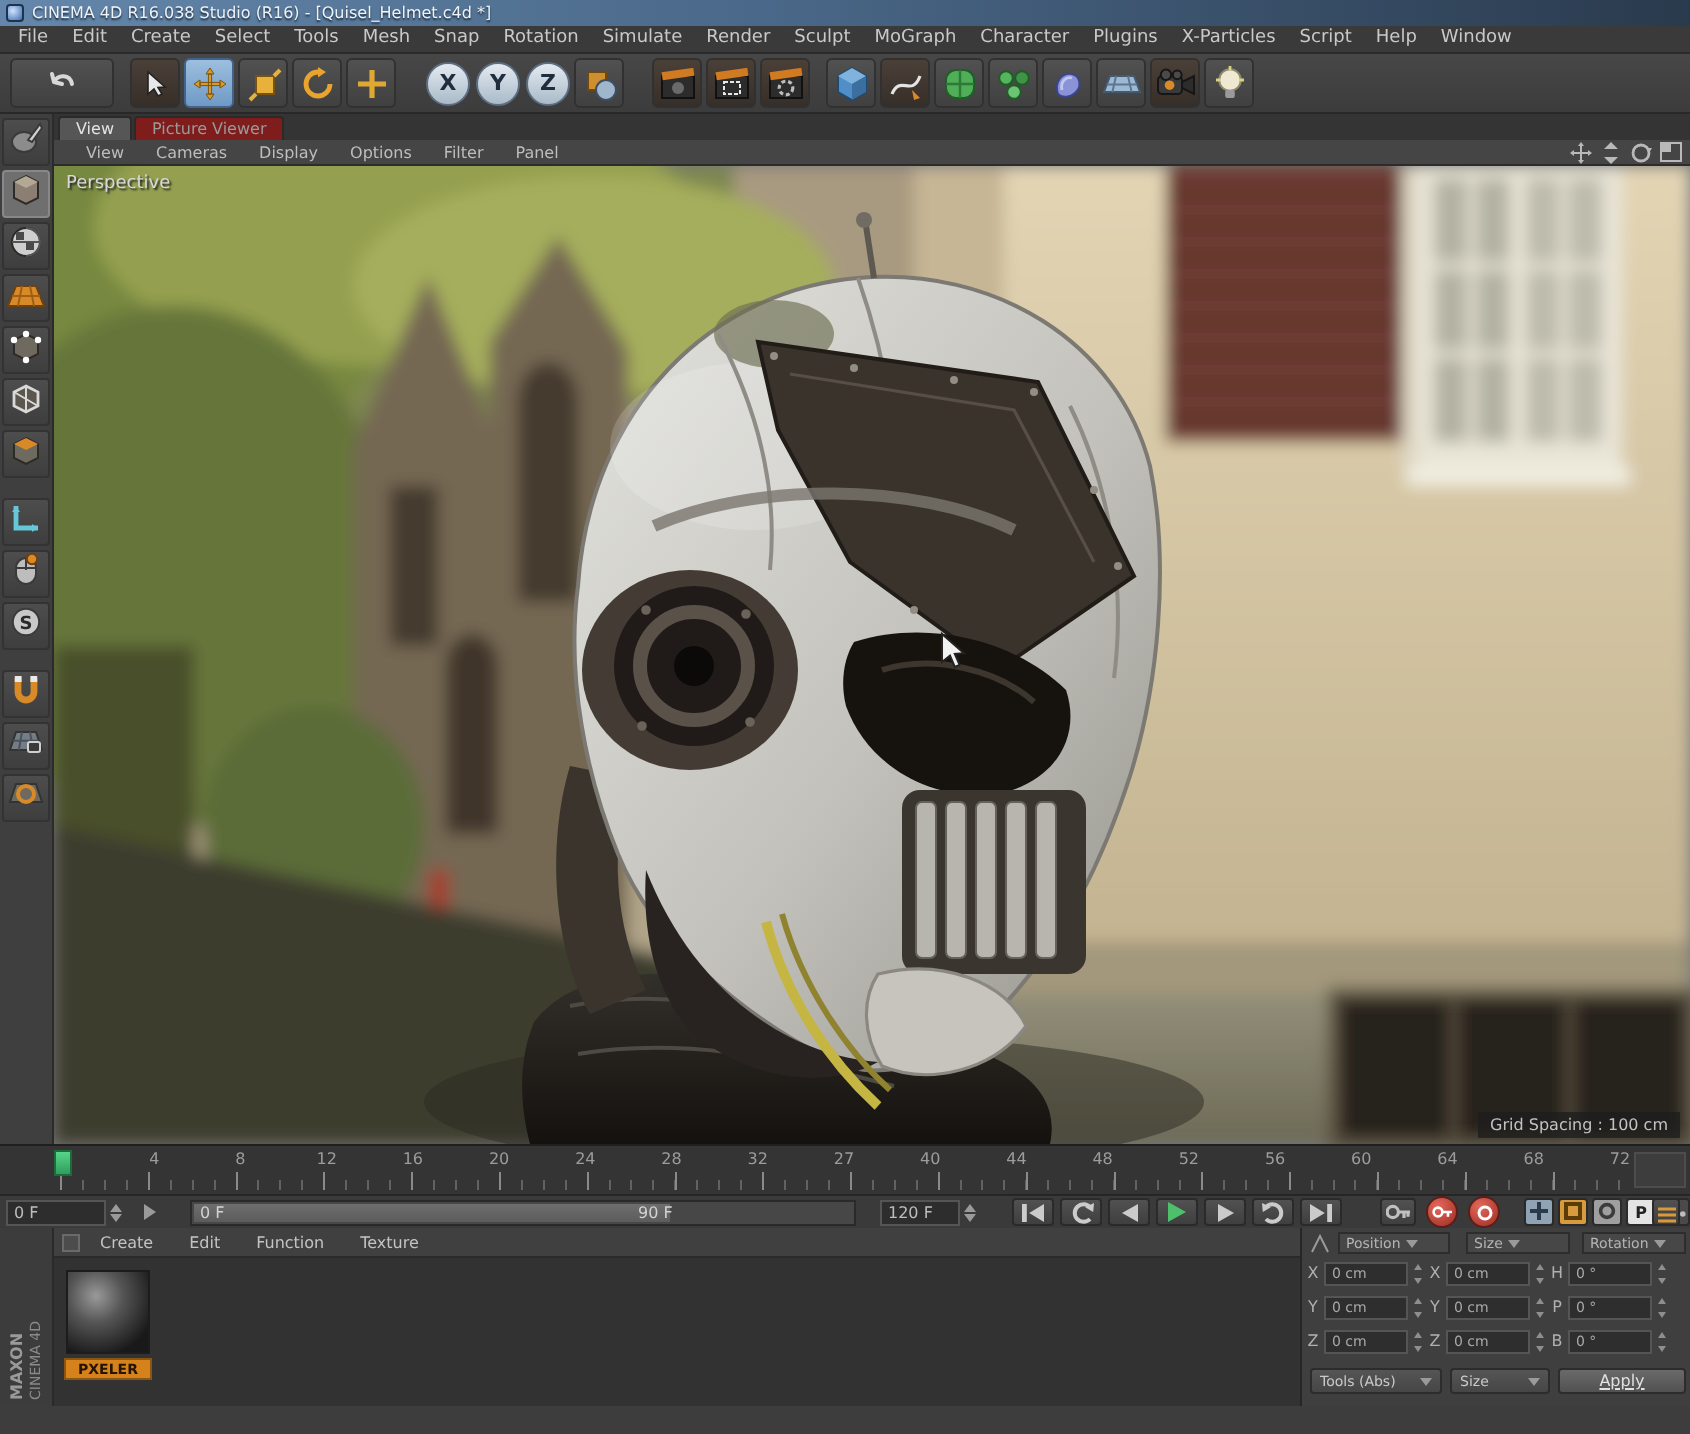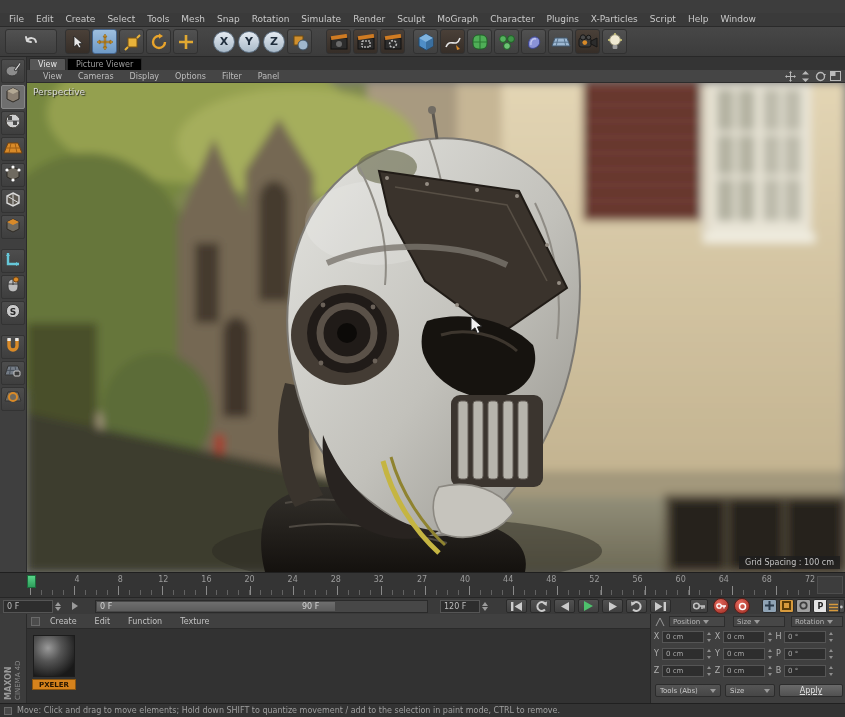--- a/index.html
+++ b/index.html
@@ -40,21 +40,21 @@
     background:#3f3f3f; border-right:1px solid #2b2b2b; }
   .dock-btn { width:24px; height:24px; margin:2px auto 0 auto; border:1px solid #333;
     border-radius:2px; background:linear-gradient(#4d4d4d,#3e3e3e);
     display:flex; align-items:center; justify-content:center; }
   .dock-btn.active { background:#6f6f6f; border-color:#888; }
   .dock-gap { height:8px; }
   
   .vp-tabs { position:absolute; left:27px; top:57px; width:818px; height:13px;
     background:#343434; display:flex; align-items:flex-end; padding-left:2px; }
   .vp-tab { font-size:8px; padding:1px 8px 1px 8px; margin-right:1px; border:1px solid #2a2a2a; border-bottom:none;
-    background:#000000; color:#9a9a9a; border-radius:2px 2px 0 0; }
+    background:#7f1d1d; color:#9a9a9a; border-radius:2px 2px 0 0; }
   .vp-tab.active { background:#565656; color:#e4e4e4; }
   .vp-menubar { position:absolute; left:27px; top:70px; width:818px; height:13px;
     background:#454545; border-bottom:1px solid #2c2c2c; display:flex; align-items:center; padding-left:8px; }
   .vp-menu-item { font-size:8px; color:#bdbdbd; padding:0 8px; }
   .vp-nav { margin-left:auto; display:flex; gap:3px; padding-right:4px; }
   .vp-nav .nicon { width:12px; height:11px; display:flex; align-items:center; justify-content:center; }
   
   .canvas { position:absolute; left:27px; top:83px; width:818px; height:489px; background:#777; }
   .canvas svg.scene { position:absolute; left:0; top:0; }
   .cam-label { position:absolute; left:6px; top:4px; font-size:9px; color:#d8d8d8;
@@ -134,20 +134,24 @@
   .statusbar { position:absolute; left:0; top:703px; width:845px; height:14px; background:#333;
     border-top:1px solid #202020; display:flex; align-items:center; gap:5px; padding-left:4px; }
   .status-icon { width:8px; height:8px; border:1px solid #6a6a6a; background:#484848; }
   .status-text { font-size:8px; color:#9f9f9f; white-space:nowrap; }
 </style>
 </head>
 <body>
 
 <div class="app">
 
+  <div class="titlebar">
+    <span class="appicon"></span>
+    <span class="titletext">CINEMA 4D R16.038 Studio (R16) - [Quisel_Helmet.c4d *]</span>
+  </div>
 
   <div class="menubar">
     <span class="menu-item">File</span>
     <span class="menu-item">Edit</span>
     <span class="menu-item">Create</span>
     <span class="menu-item">Select</span>
     <span class="menu-item">Tools</span>
     <span class="menu-item">Mesh</span>
     <span class="menu-item">Snap</span>
     <span class="menu-item">Rotation</span>
@@ -613,21 +617,21 @@
   <div class="controls">
     <div class="field" style="left:3px;width:50px;">0 F</div>
     <div class="spin" style="left:54px;">
         <i class="up"></i>
         <i class="dn"></i>
       </div>
     <div class="nudge" style="left:72px;border-left:6px solid #9a9a9a;"></div>
     <div class="range">
       <div class="range-fill"></div>
       <span class="range-lbl" style="left:4px;">0 F</span>
-      <span class="range-lbl" style="left:206px;">90 F</span>
+      <span class="range-lbl" style="left:223px;">90 F</span>
     </div>
     <div class="field" style="left:440px;width:40px;">120 F</div>
     <div class="spin" style="left:481px;">
         <i class="up"></i>
         <i class="dn"></i>
       </div>
 
     <div class="tr-group" style="left:506px;">
       <div class="tr-btn">
           <svg width="11" height="9" viewBox="0 0 11 9">
@@ -836,18 +840,14 @@
           </span>
         <span class="cb-dd" style="width:50px;">
             <span>Size</span>
             <span class="dd-arrow"></span>
           </span>
         <span class="apply-btn">Apply</span>
       </div>
     </div>
   </div>
 
-  <div class="statusbar">
-    <span class="status-icon"></span>
-    <span class="status-text">Move: Click and drag to move elements; Hold down SHIFT to quantize movement / add to the selection in paint mode, CTRL to remove.</span>
-  </div>
 
 </div>
 
 </body></html>

